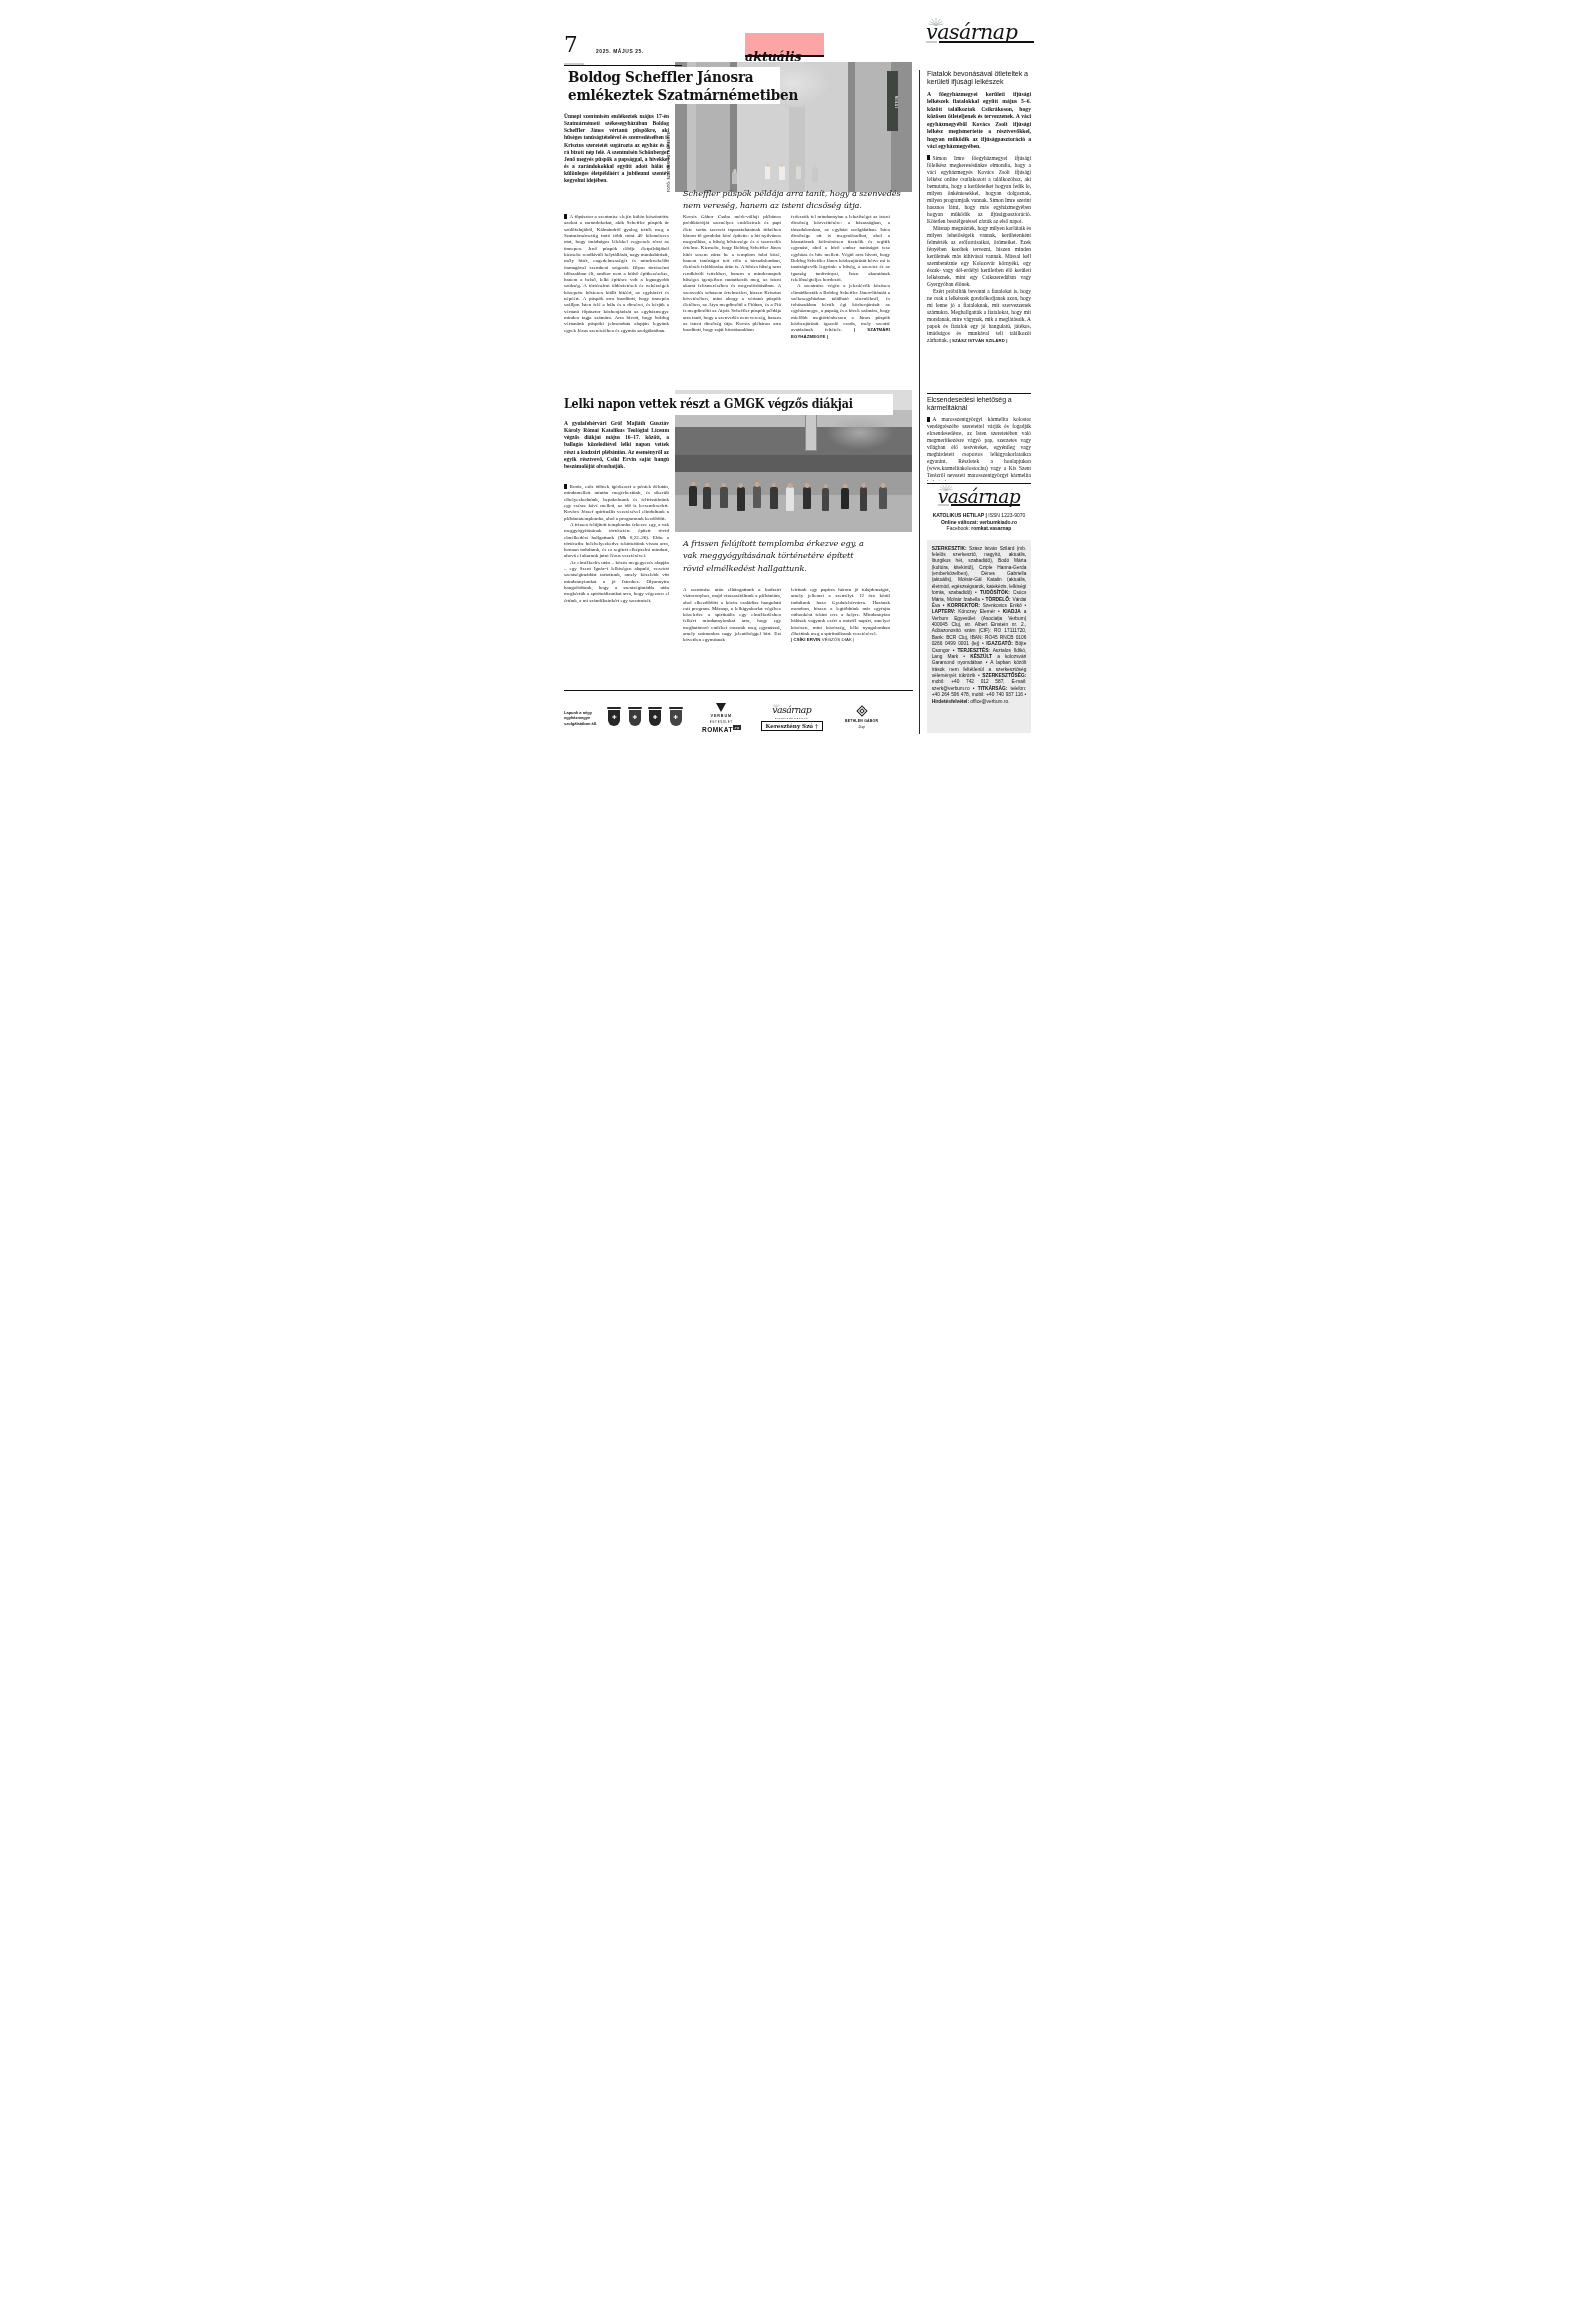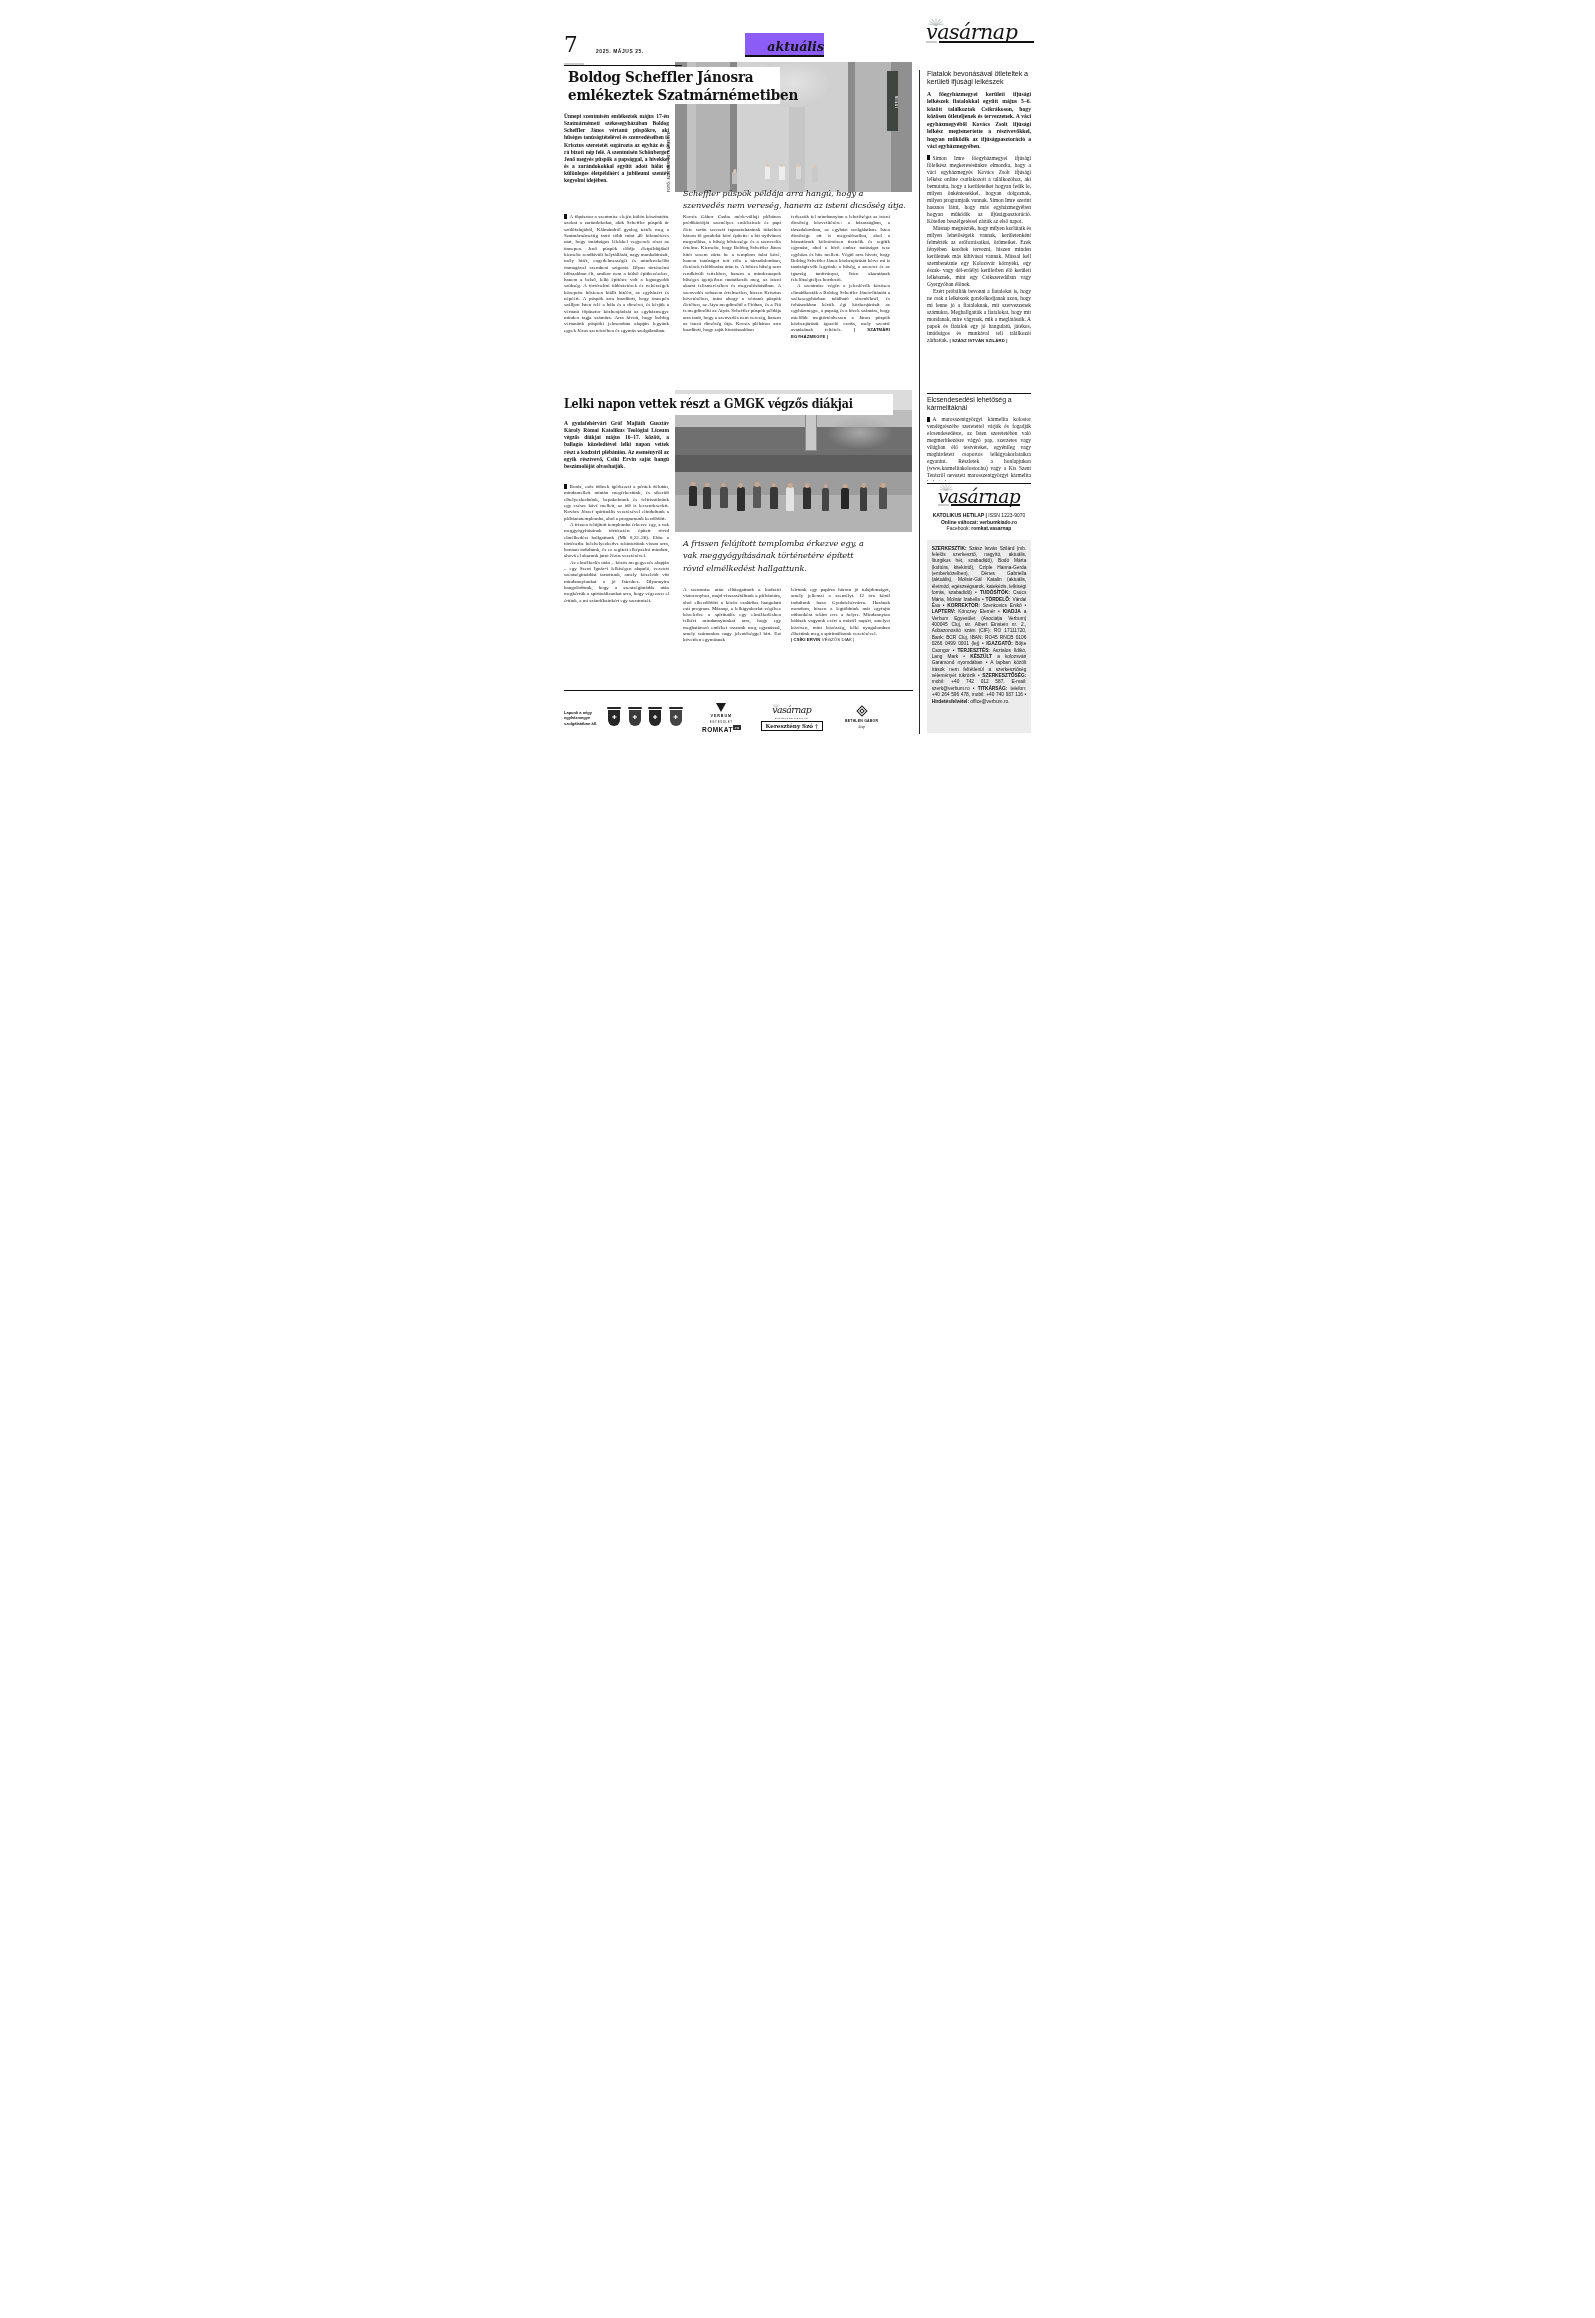--- a/index.html
+++ b/index.html
@@ -4,21 +4,21 @@
 <style>
   *{margin:0;padding:0;box-sizing:border-box}
   body{background:#ffffff;font-family:"Liberation Serif",serif;color:#141414}
   #page{position:relative;width:531px;height:773px;margin:0 auto;background:#fff;overflow:hidden}
   .abs{position:absolute}
 
   
   .pagenum{font-family:"DejaVu Serif",serif;font-size:21.5px;line-height:1;font-weight:400}
   .pagenum-rule{background:#c7cdca;width:19.6px;height:2.3px}
   .issue-date{font-family:"Liberation Sans",sans-serif;font-weight:700;font-size:4.9px;letter-spacing:0.6px}
-  .section-box{background:#8b5cf6;border-bottom:2.8px solid #101010;text-align:right;padding-top:6px}
+  .section-box{background:#fca5a5;border-bottom:2.8px solid #101010;text-align:left;padding-top:16px}
   .section-box span{font-family:"DejaVu Serif",serif;font-style:italic;font-weight:700;font-size:12.6px}
   .brand{position:relative;display:inline-block;font-family:"DejaVu Serif",serif;font-style:italic;font-size:20.6px;line-height:1;letter-spacing:-0.5px}
   .brand-underline{display:flex;align-items:center;margin-top:-2.3px}
   .brand-underline .dash{width:11.2px;height:1.9px;background:#c7cdca;margin-right:1.9px}
   .brand-underline .bar{flex:1;height:1.9px;background:#101010}
   .sunburst{position:absolute;pointer-events:none}
 
   
   .hrule{background:#101010}
   .vrule{background:#2b2b2b}
@@ -140,21 +140,21 @@
       <div>emlékeztek Szatmárnémetiben</div>
     </div>
   </div>
 
   <div class="abs lead" style="left:32px;top:113px;width:105px">Ünnepi szentmisén emlékeztek május 17-én Szatmárnémeti székesegyházában Boldog Scheffler János vértanú püspökre, aki hűséges tanúságtételével és szenvedéseiben is Krisztus szeretetét sugározta az egyház és a rá bízott nép felé. A szentmisén Schönberger Jenő megyés püspök a papsággal, a hívekkel és a zarándokokkal együtt adott hálát e különleges életpéldáért a jubileumi szentév kegyelmi idejében.</div>
 
   <div class="abs bodycol" style="left:32px;top:214px;width:105px;max-height:165px;overflow:hidden">
     <p><span class="m"></span><span>A főpásztor a szentmise elején külön köszöntötte azokat a zarándokokat, akik Scheffler püspök úr szülőfalujából, Kálmándról gyalog tették meg a Szatmárnémetiig tartó több mint 40 kilométeres utat, hogy imádságos lélekkel vegyenek részt az ünnepen. Jenő püspök elődje életpéldájából kiemelte rendkívüli helytállását, nagy munkabírását, mély hitét, engedelmességét és mindenekelőtt önmagával szembeni szigorát. Olyan történelmi időszakban élt, amikor nem a külső építkezésekre, hanem a belső, lelki építésre volt a legnagyobb szükség. A történelmi üldöztetések és nehézségek közepette hősiesen kiállt hitéért, az egyházért és népéért. A püspök arra buzdított, hogy ünnepén szálljon Isten felé a hála és a dicséret, és kérjük a vértanú főpásztor közbenjárását az egyházmegye minden tagja számára. Arra hívott, hogy boldog vértanúnk püspöki jelmondata alapján legyünk egyek Jézus szeretetében és egymás szolgálatában.</span></p>
   </div>
 
-  <div class="abs quote" style="left:151px;top:187px;width:223px">Scheffler püspök példája arra hangú, hogy a szenvedés nem vereség, hanem az isteni dicsőség útja.</div>
+  <div class="abs quote" style="left:151px;top:187px;width:223px">Scheffler püspök példája arra tanít, hogy a szenvedés nem vereség, hanem az isteni dicsőség útja.</div>
 
   <div class="abs bodycol" style="left:151px;top:214px;width:98px;max-height:165px;overflow:hidden">
     <p>Kocsis Gábor Csaba mérk-vállaji plébános prédikációját személyes emlékeinek és papi élete során szerzett tapasztalatainak tükrében három fő gondolat köré építette: a hit nyilvános megvallása, a hűség hősiessége és a szenvedés értelme. Kiemelte, hogy Boldog Scheffler János hitét sosem zárta be a templom falai közé, hanem tanúságot tett róla a társadalomban, életének feláldozása árán is. A hősies hűség nem rendkívüli tettekben, hanem a mindennapok hűséges igenjeiben mutatkozik meg, az isteni akarat felismerésében és megvalósításában. A szenvedés sohasem értelmetlen, hiszen Krisztus követésében, mint ahogy a vértanú püspök életében, az Atya megdicsőül a Fiúban, és a Fiú is megdicsőíti az Atyát. Scheffler püspök példája arra tanít, hogy a szenvedés nem vereség, hanem az isteni dicsőség útja. Kocsis plébános arra buzdított, hogy saját hivatásunkban</p>
   </div>
 
   <div class="abs bodycol" style="left:259px;top:214px;width:99px;max-height:165px;overflow:hidden">
     <p>fedezzük fel mindannyian a lehetőséget az isteni dicsőség közvetítésére: a házasságban, a társadalomban, az egyházi szolgálatban. Isten dicsősége ott is megvalósulhat, ahol a házastársak kölcsönösen tisztelik és segítik egymást, ahol a hívő ember tanúságot tesz egyháza és hite mellett. Végül arra hívott, hogy Boldog Scheffler János közbenjárását kérve mi is tanúságtevők legyünk: a hűség, a szeretet és az igazság tanítványai, Isten akaratának felelősségteljes hordozói.</p>
     <p><span>A szentmise végén a jelenlévők közösen elimádkozták a Boldog Scheffler János-litániát a székesegyházban található síremléknél, és fohászukban kérték égi közbenjárását az egyházmegye, a papság és a hívek számára, hogy mielőbb megtörténhessen a János püspök közbenjárását igazoló csoda, mely szentté avatásának feltétele. </span><span class="byl">| SZATMÁRI EGYHÁZMEGYE |</span></p>
   </div>
 

